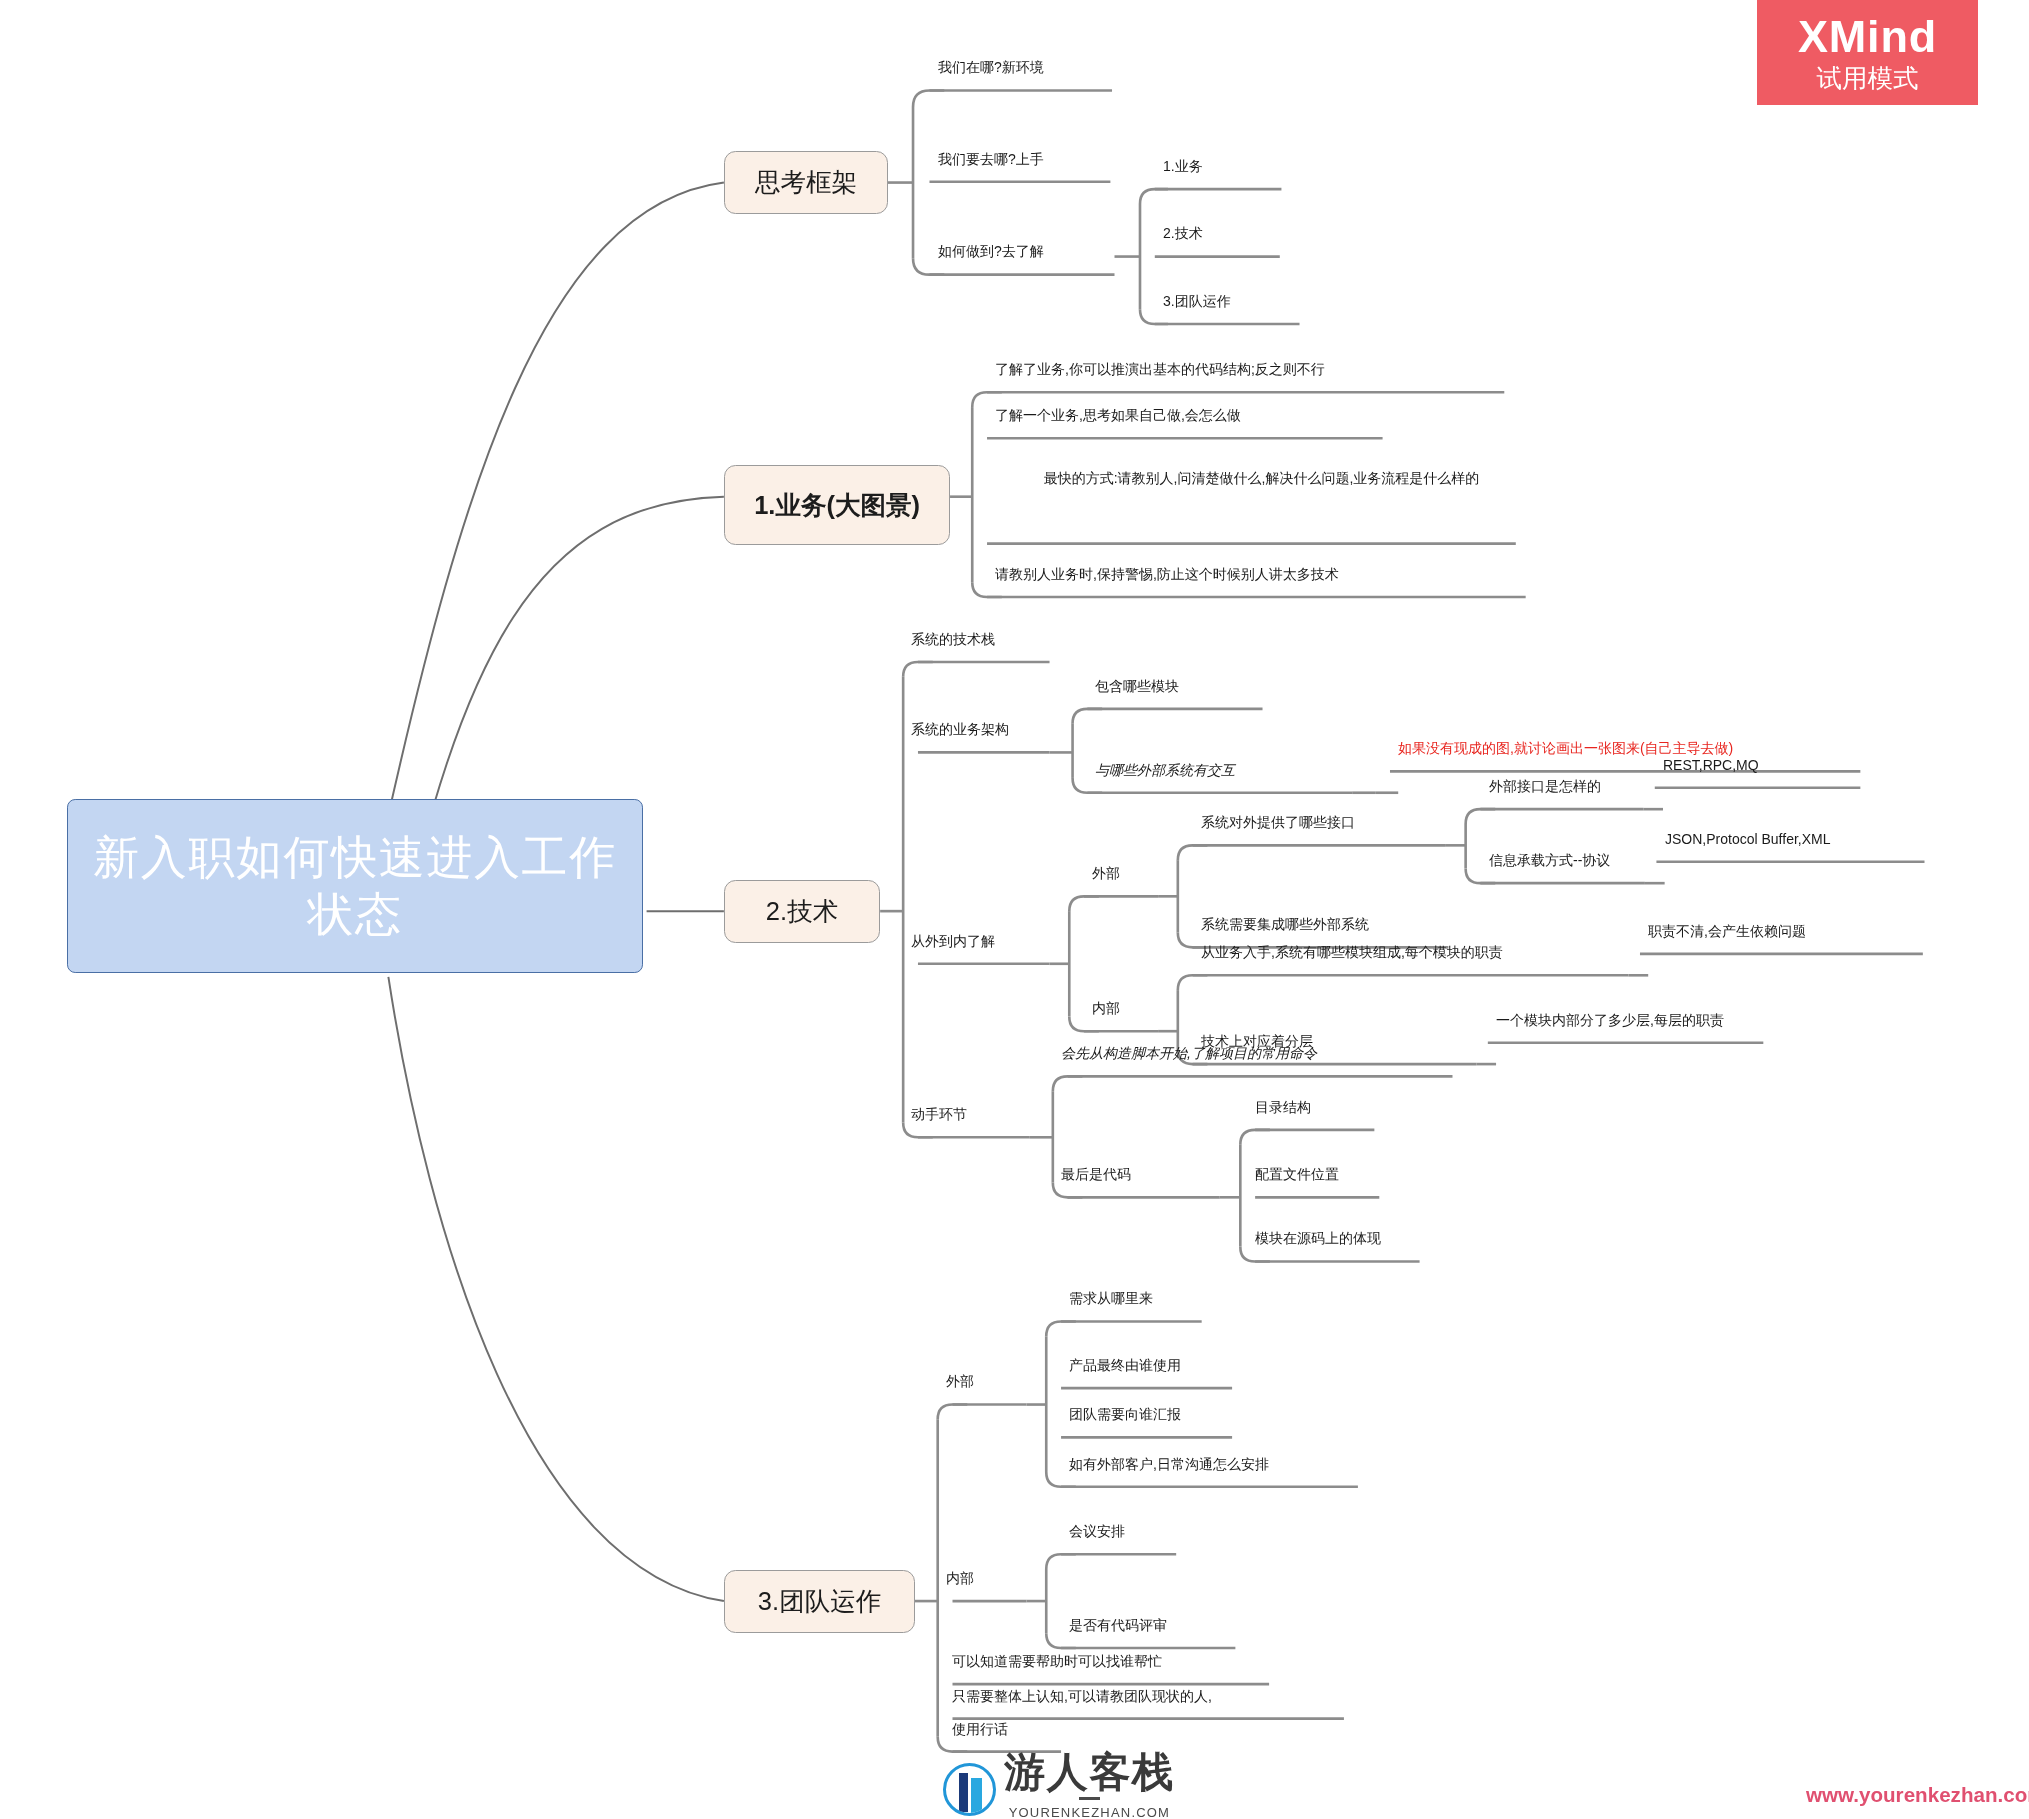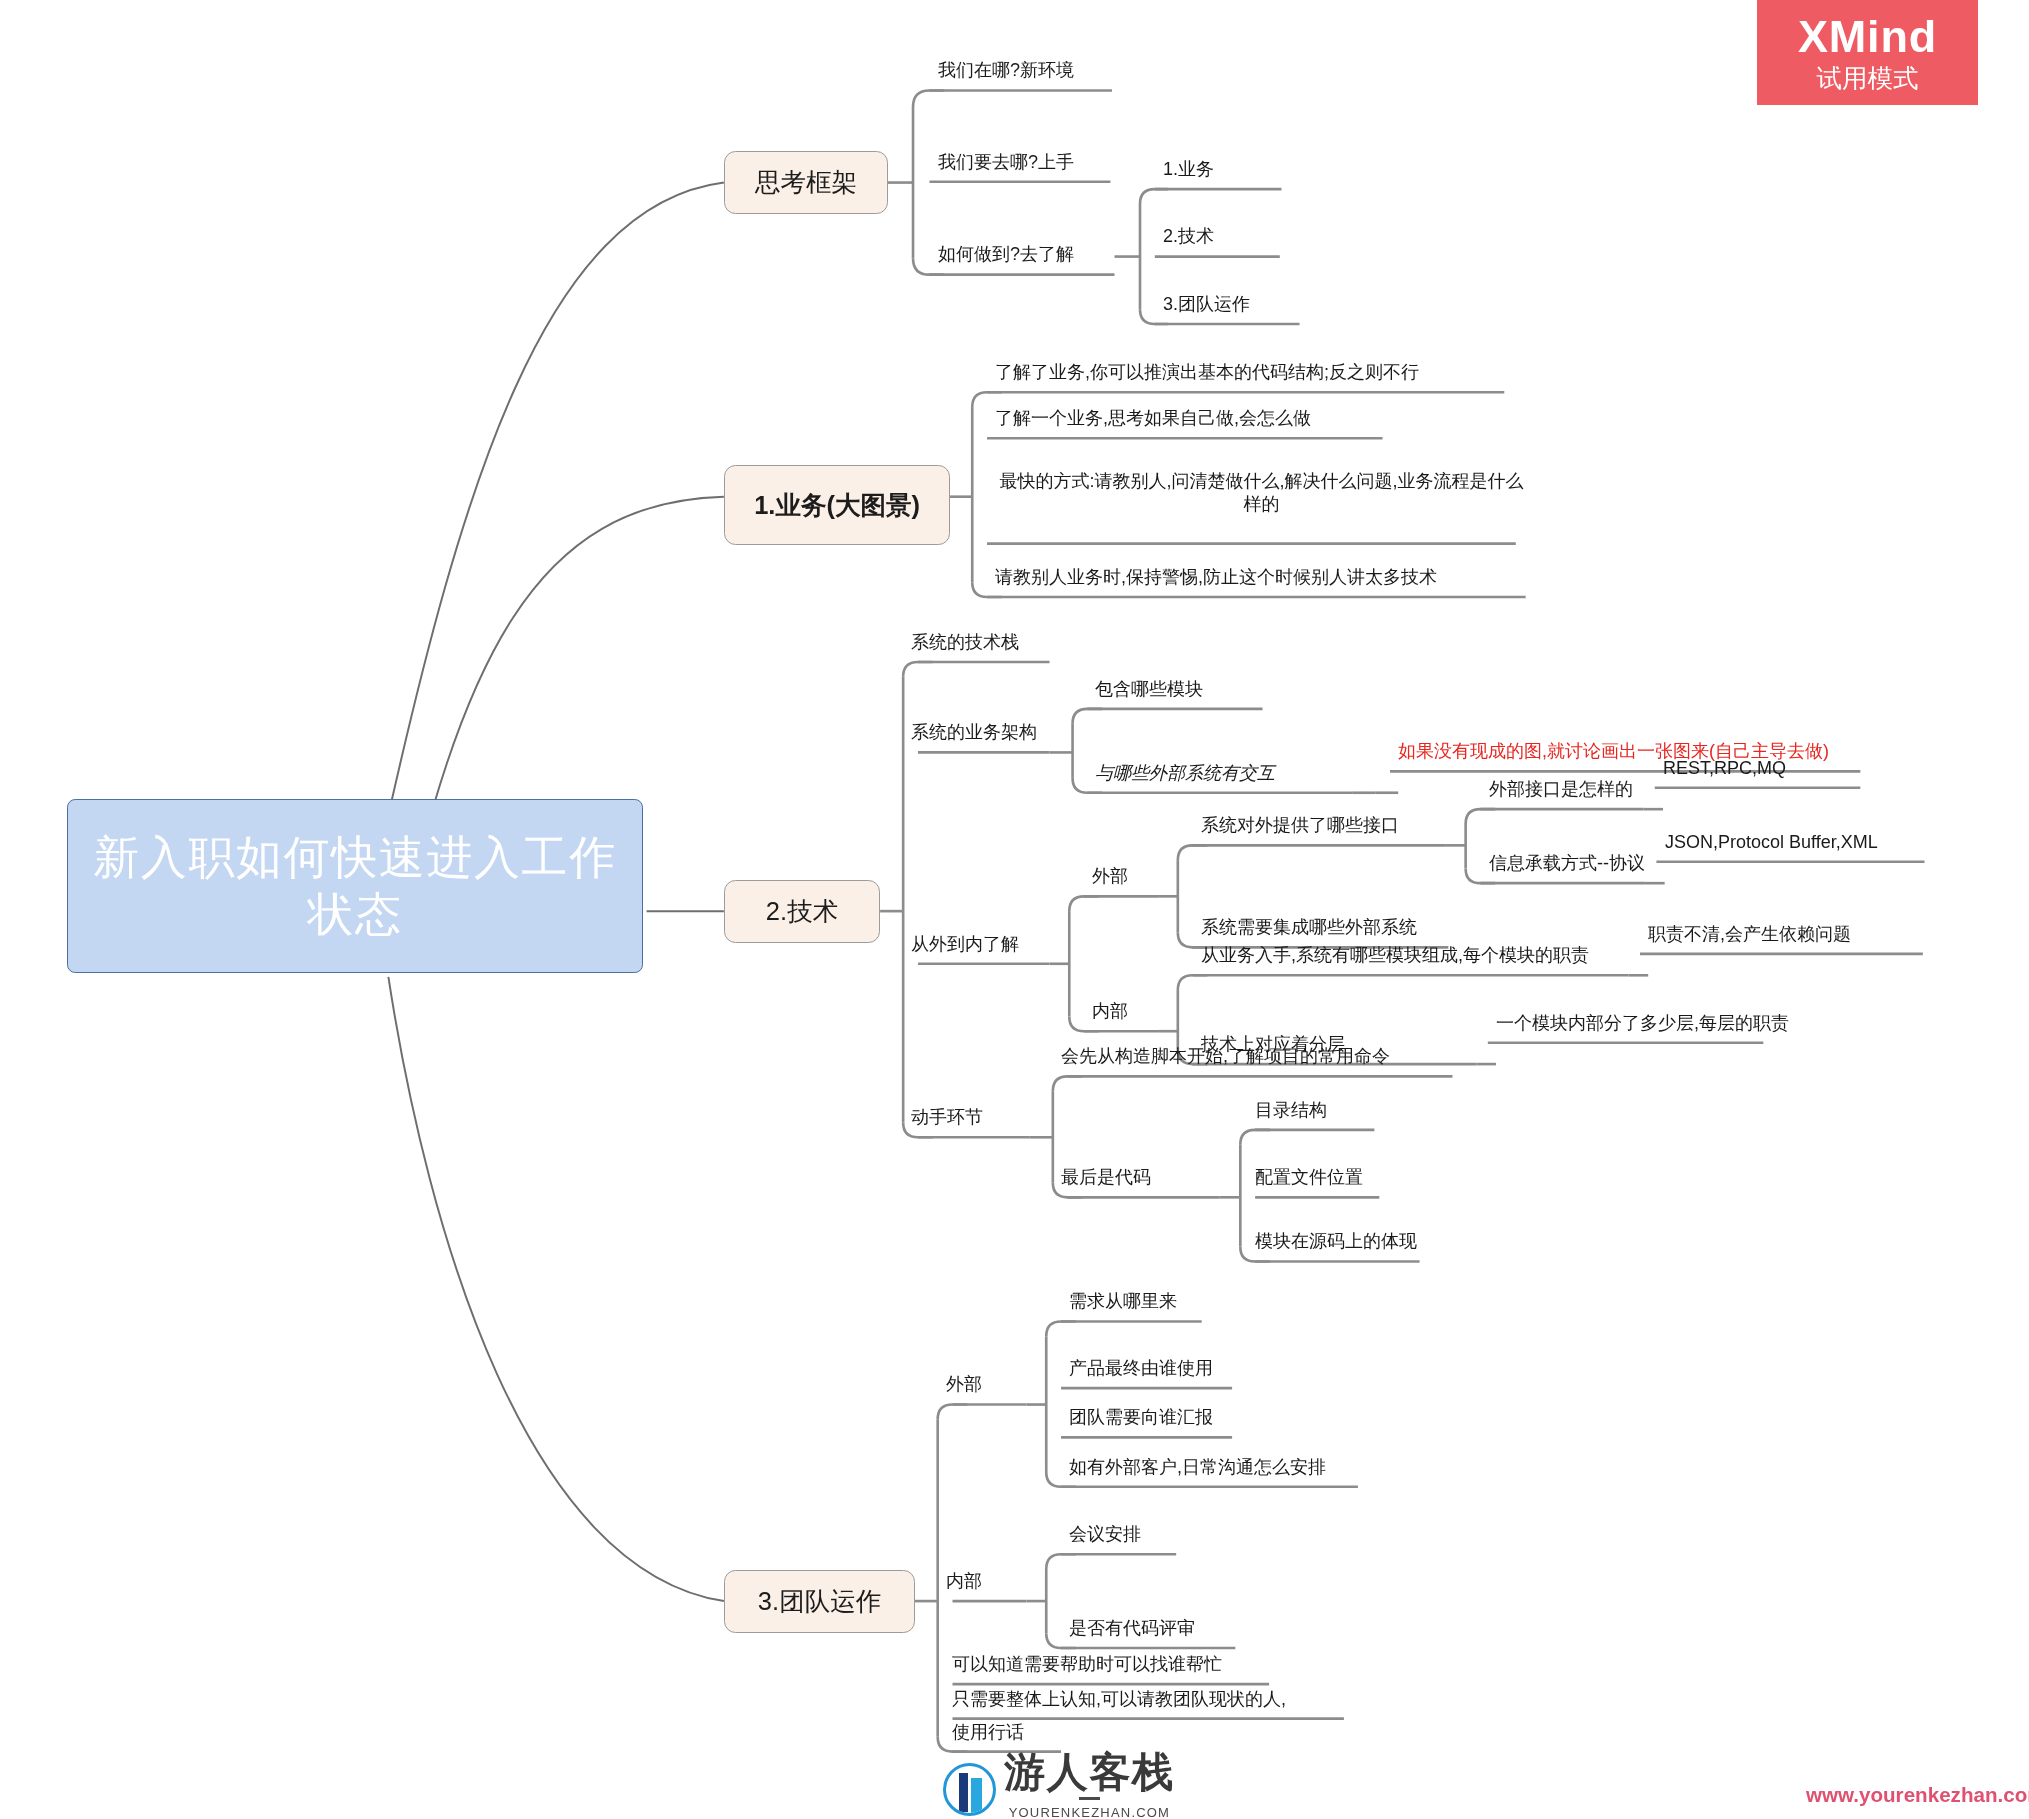--- a/index.html
+++ b/index.html
@@ -40,21 +40,21 @@
     display:flex;align-items:center;justify-content:center;
     font-size:25.5px;
     color:#1c1c1c;
     white-space:nowrap;
     padding:16px 13px;
   }
 
   
   .topic{
     position:absolute;
-    font-size:18px;
+    font-size:14px;
     color:#1a1a1a;
     white-space:nowrap;
     line-height:1.28;
   }
   .topic.multi{white-space:normal;text-align:center;}
   .topic.red{color:#e8251f;}
 
   
   .xmind-badge{
     position:absolute;
@@ -281,21 +281,21 @@
   <div class="topic" style="left:1665px;top:831px;">JSON,Protocol Buffer,XML</div>
   <div class="topic" style="left:1201px;top:916px;">系统需要集成哪些外部系统</div>
 
   <div class="topic" style="left:1092px;top:1000px;">内部</div>
   <div class="topic" style="left:1201px;top:944px;">从业务入手,系统有哪些模块组成,每个模块的职责</div>
   <div class="topic" style="left:1648px;top:923px;">职责不清,会产生依赖问题</div>
   <div class="topic" style="left:1201px;top:1033px;">技术上对应着分层</div>
   <div class="topic" style="left:1496px;top:1012px;">一个模块内部分了多少层,每层的职责</div>
 
   <div class="topic" style="left:911px;top:1106px;">动手环节</div>
-  <div class="topic" style="left:1061px;top:1045px;">会先从构造脚本开始,了解项目的常用命令</div>
+  <div class="topic" style="left:1061px;top:1045px;font-style:italic;">会先从构造脚本开始,了解项目的常用命令</div>
   <div class="topic" style="left:1061px;top:1166px;">最后是代码</div>
   <div class="topic" style="left:1255px;top:1099px;">目录结构</div>
   <div class="topic" style="left:1255px;top:1166px;">配置文件位置</div>
   <div class="topic" style="left:1255px;top:1230px;">模块在源码上的体现</div>
 
   <div class="branch" style="left:724px;top:1570px;width:191px;height:63px;">
     <span>3.团队运作</span>
   </div>
   <div class="topic" style="left:946px;top:1373px;">外部</div>
   <div class="topic" style="left:1069px;top:1290px;">需求从哪里来</div>

